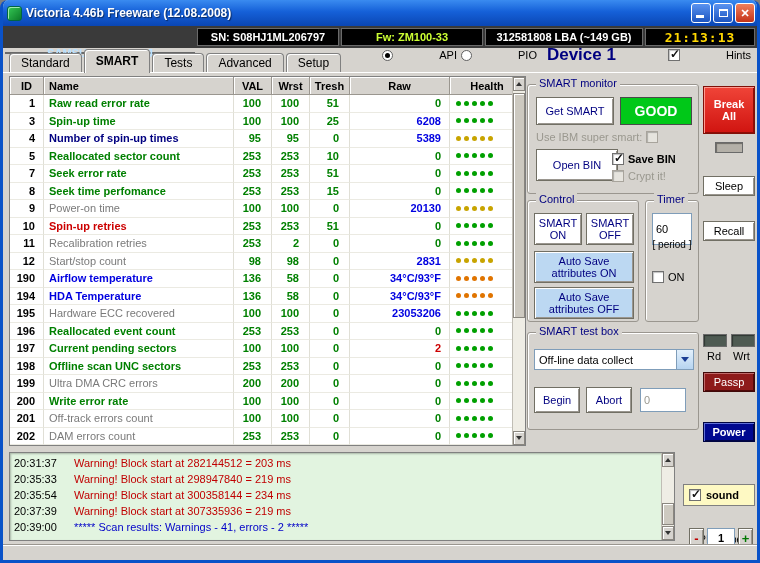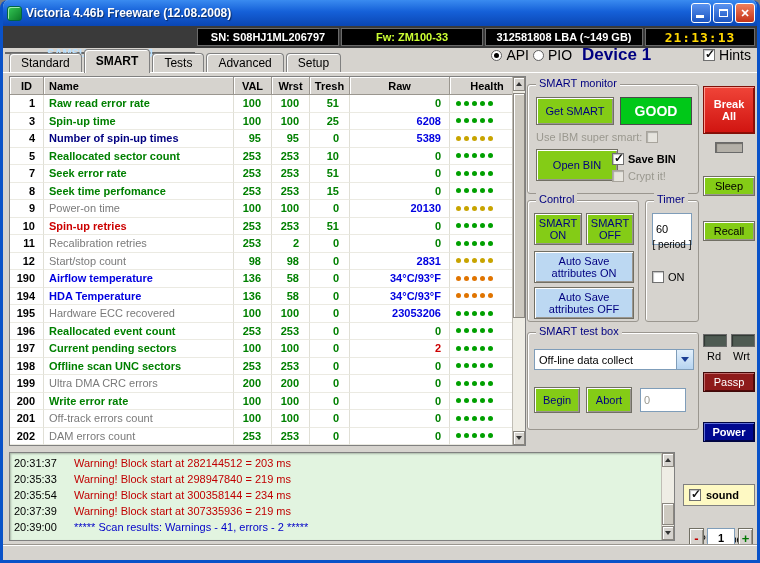--- a/index.html
+++ b/index.html
@@ -44,21 +44,21 @@
              display:flex; align-items:flex-end; padding-left:6px; }
   .tabsrow::after { content:""; position:absolute; left:0; right:0; bottom:0; height:1px; background:#fff; }
   .tab { height:20px; line-height:19px; padding:0 11px; margin-right:2px; font-size:12px;
          background:#D6D3CE; border:1px solid #808080; border-bottom:none;
          border-radius:4px 4px 0 0; box-shadow:inset 1px 1px 0 #fff; position:relative; }
   .tab.active { height:24px; line-height:23px; font-weight:bold; z-index:2; }
   .modebar { position:absolute; right:6px; bottom:4px; display:flex; align-items:center; gap:4px; }
   .radio { width:11px; height:11px; border-radius:50%; background:#fff; border:1px solid #606060; position:relative; }
   .radio.checked::after { content:""; position:absolute; left:2px; top:2px; width:5px; height:5px;
                           border-radius:50%; background:#000; }
-  .rlabel { font-size:14px; }
+  .rlabel { font-size:11px;margin-left:42px; }
   .device { color:var(--navy,#000080); font-weight:bold; font-size:17px; margin:4px 6px; }
   .hints-gap { margin-left:42px; }
 
   
   .cb { width:12px; height:12px; background:#fff; border:1px solid #707070;
         box-shadow:inset 1px 1px 1px rgba(0,0,0,.25); position:relative; display:inline-block; }
   .cb.checked::after { content:"✓"; position:absolute; left:1px; top:-3px; font-size:12px; font-weight:bold; color:#111; }
   .cb.disabled { background:#E6E4DE; border-color:#A8A49C; }
 
   
@@ -104,21 +104,21 @@
               box-shadow:inset 1px 1px 0 #fff; }
   .thumb-table { top:16px; height:225px; }
   .thumb-log { bottom:15px; height:22px; }
 
   
   .group { position:absolute; border:1px solid #9A968F; border-radius:3px;
            box-shadow:inset 1px 1px 0 #fff; }
   .group-label { position:absolute; top:-8px; left:8px; background:#D6D3CE; padding:0 3px;
                  color:var(--navy,#000080); font-size:11px; }
 
-  .btn { position:absolute; background:#84cc16; border:1px solid #716F64;
+  .btn { position:absolute; background:#ffffff; border:1px solid #716F64;
          box-shadow:inset 1px 1px 0 #fff, inset -1px -1px 0 #9A968F;
          display:flex; align-items:center; justify-content:center; text-align:center;
          font-size:11px; line-height:12px; cursor:default; }
   .btn-navy { color:var(--navy,#000080); }
   .btn-asave { background:var(--autosave_bg,#BCD8F2); color:var(--navy,#000080); }
   .good-box { position:absolute; background:var(--good_bg,#00C818); color:#fff; font-weight:bold;
               font-size:14px; border:1px solid #4A4A4A; display:flex; align-items:center; justify-content:center; }
   .dim-label { color:#9A988F; display:flex; align-items:flex-end; gap:4px; position:absolute; }
   .cbrow { position:absolute; display:flex; align-items:center; gap:4px; }
 

